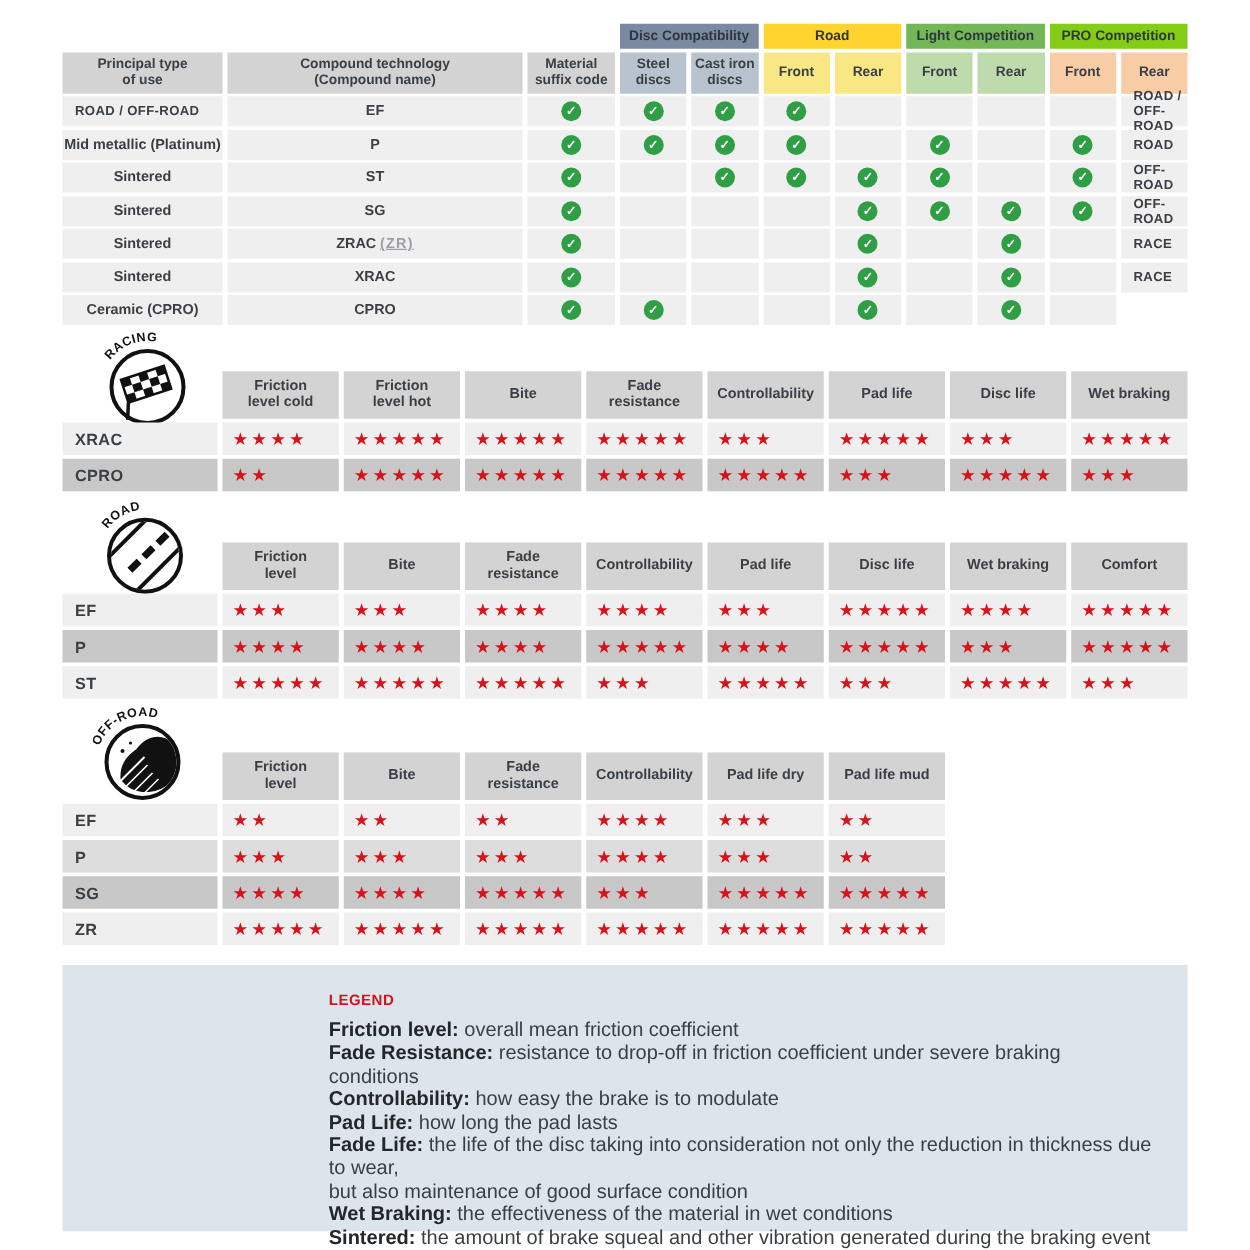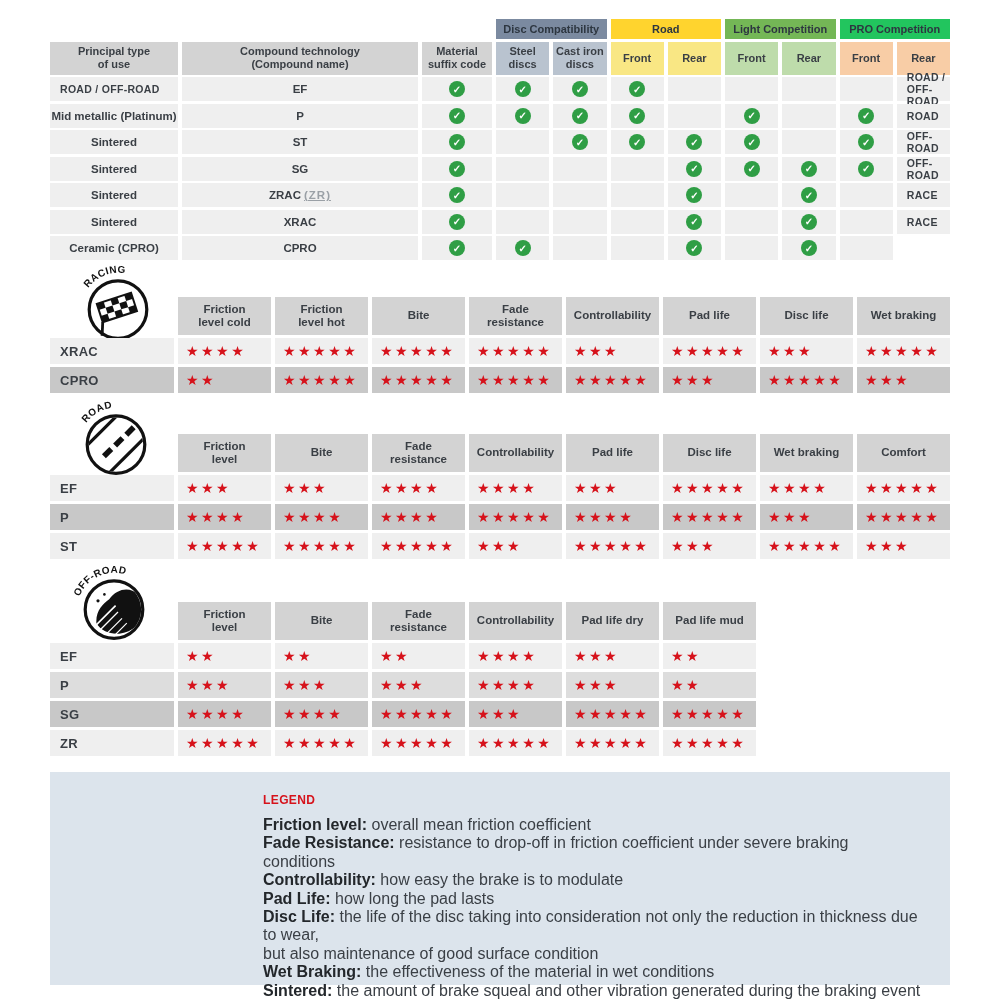--- a/index.html
+++ b/index.html
@@ -64,21 +64,21 @@
 </head>
 <body>
 
 <div class="page">
 
   <div class="compat">
       <div class="spacer" style="grid-column: 1 / span 3;"></div>
       <div class="gh" style="grid-column: 4 / span 2; background: rgb(123, 138, 160);">Disc Compatibility</div>
       <div class="gh" style="grid-column: 6 / span 2; background: rgb(255, 212, 46);">Road</div>
       <div class="gh" style="grid-column: 8 / span 2; background: rgb(116, 183, 86);">Light Competition</div>
-      <div class="gh" style="grid-column: 10 / span 2; background: #22c55e;">PRO Competition</div>
+      <div class="gh" style="grid-column: 10 / span 2; background: #84cc16;">PRO Competition</div>
       <div class="hcell">Principal type
 of use</div>
       <div class="hcell">Compound technology
 (Compound name)</div>
       <div class="hcell">Material
 suffix code</div>
       <div class="hcell sub" style="background: rgb(185, 195, 207);">Steel
 discs</div>
       <div class="hcell sub" style="background: rgb(185, 195, 207);">Cast iron
 discs</div>
@@ -398,21 +398,21 @@
     </div>
 
   <div class="legend">
     <div class="legend-inner">
       <div class="legend-title">LEGEND</div>
       <div id="legend-items">
           <div class="legend-line"><b>Friction level:</b> overall mean friction coefficient</div>
           <div class="legend-line"><b>Fade Resistance:</b> resistance to drop-off in friction coefficient under severe braking conditions</div>
           <div class="legend-line"><b>Controllability:</b> how easy the brake is to modulate</div>
           <div class="legend-line"><b>Pad Life:</b> how long the pad lasts</div>
-          <div class="legend-line"><b>Disc Life:</b> the life of the disc taking into consideration not only the reduction in thickness due to wear,</div>
+          <div class="legend-line"><b>Fade Life:</b> the life of the disc taking into consideration not only the reduction in thickness due to wear,</div>
           <div class="legend-line">but also maintenance of good surface condition</div>
           <div class="legend-line"><b>Wet Braking:</b> the effectiveness of the material in wet conditions</div>
           <div class="legend-line"><b>Sintered:</b> the amount of brake squeal and other vibration generated during the braking event</div>
           <div class="legend-line"><b>Pad Steel in mud:</b> important for off-road bikes</div>
         </div>
     </div>
   </div>
 
 </div>
 

